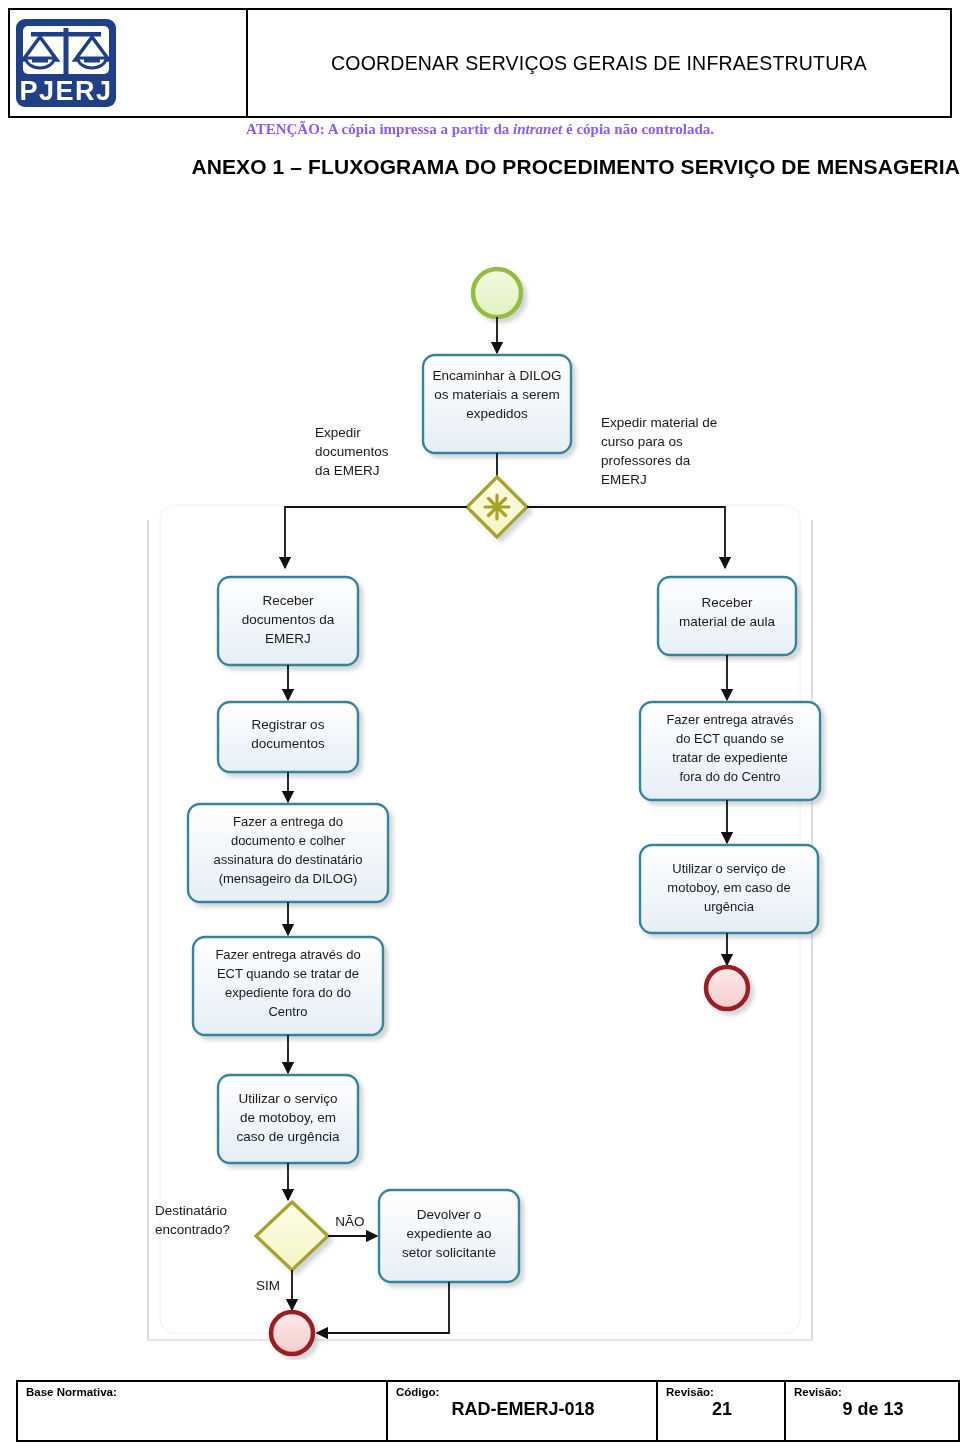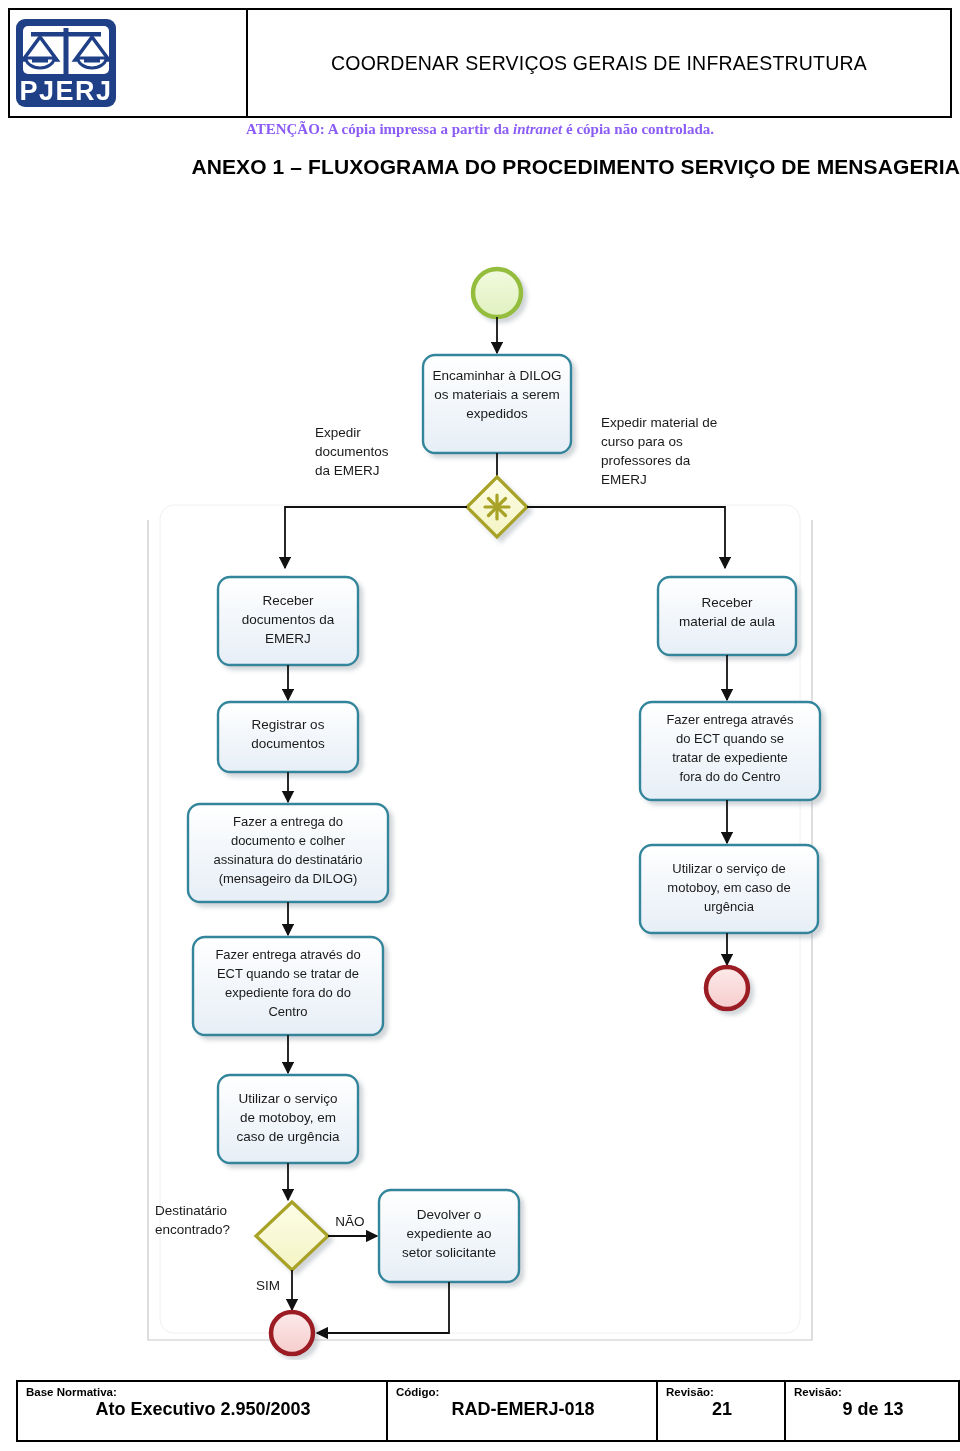--- a/index.html
+++ b/index.html
@@ -321,21 +321,20 @@
 
   <g>
     <circle cx="727" cy="783" r="21" fill="url(#endGrad)" stroke="#9b1b24" stroke-width="4.5" filter="url(#sh)"></circle>
   </g>
 </svg>
 </div>
 
 <div id="footer-table">
   <div class="foot-cell" id="foot-base">
     <div class="foot-label">Base Normativa:</div>
-    <div class="foot-value">Ato Executivo 2.950/2003</div>
   </div>
   <div class="foot-cell" id="foot-codigo">
     <div class="foot-label">Código:</div>
     <div class="foot-value">RAD-EMERJ-018</div>
   </div>
   <div class="foot-cell" id="foot-revisao">
     <div class="foot-label">Revisão:</div>
     <div class="foot-value">21</div>
   </div>
   <div class="foot-cell" id="foot-pagina">

